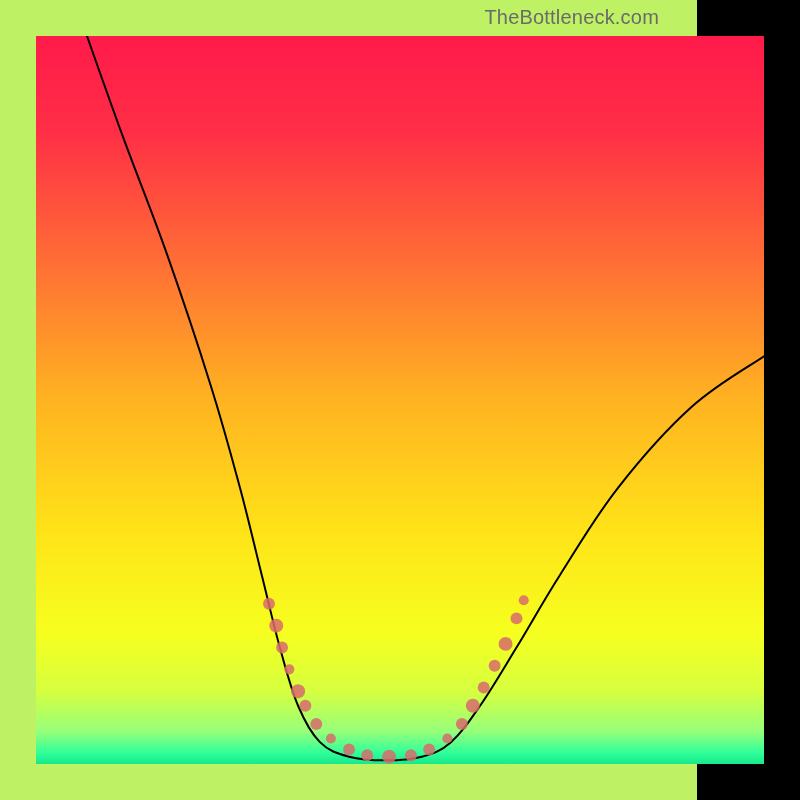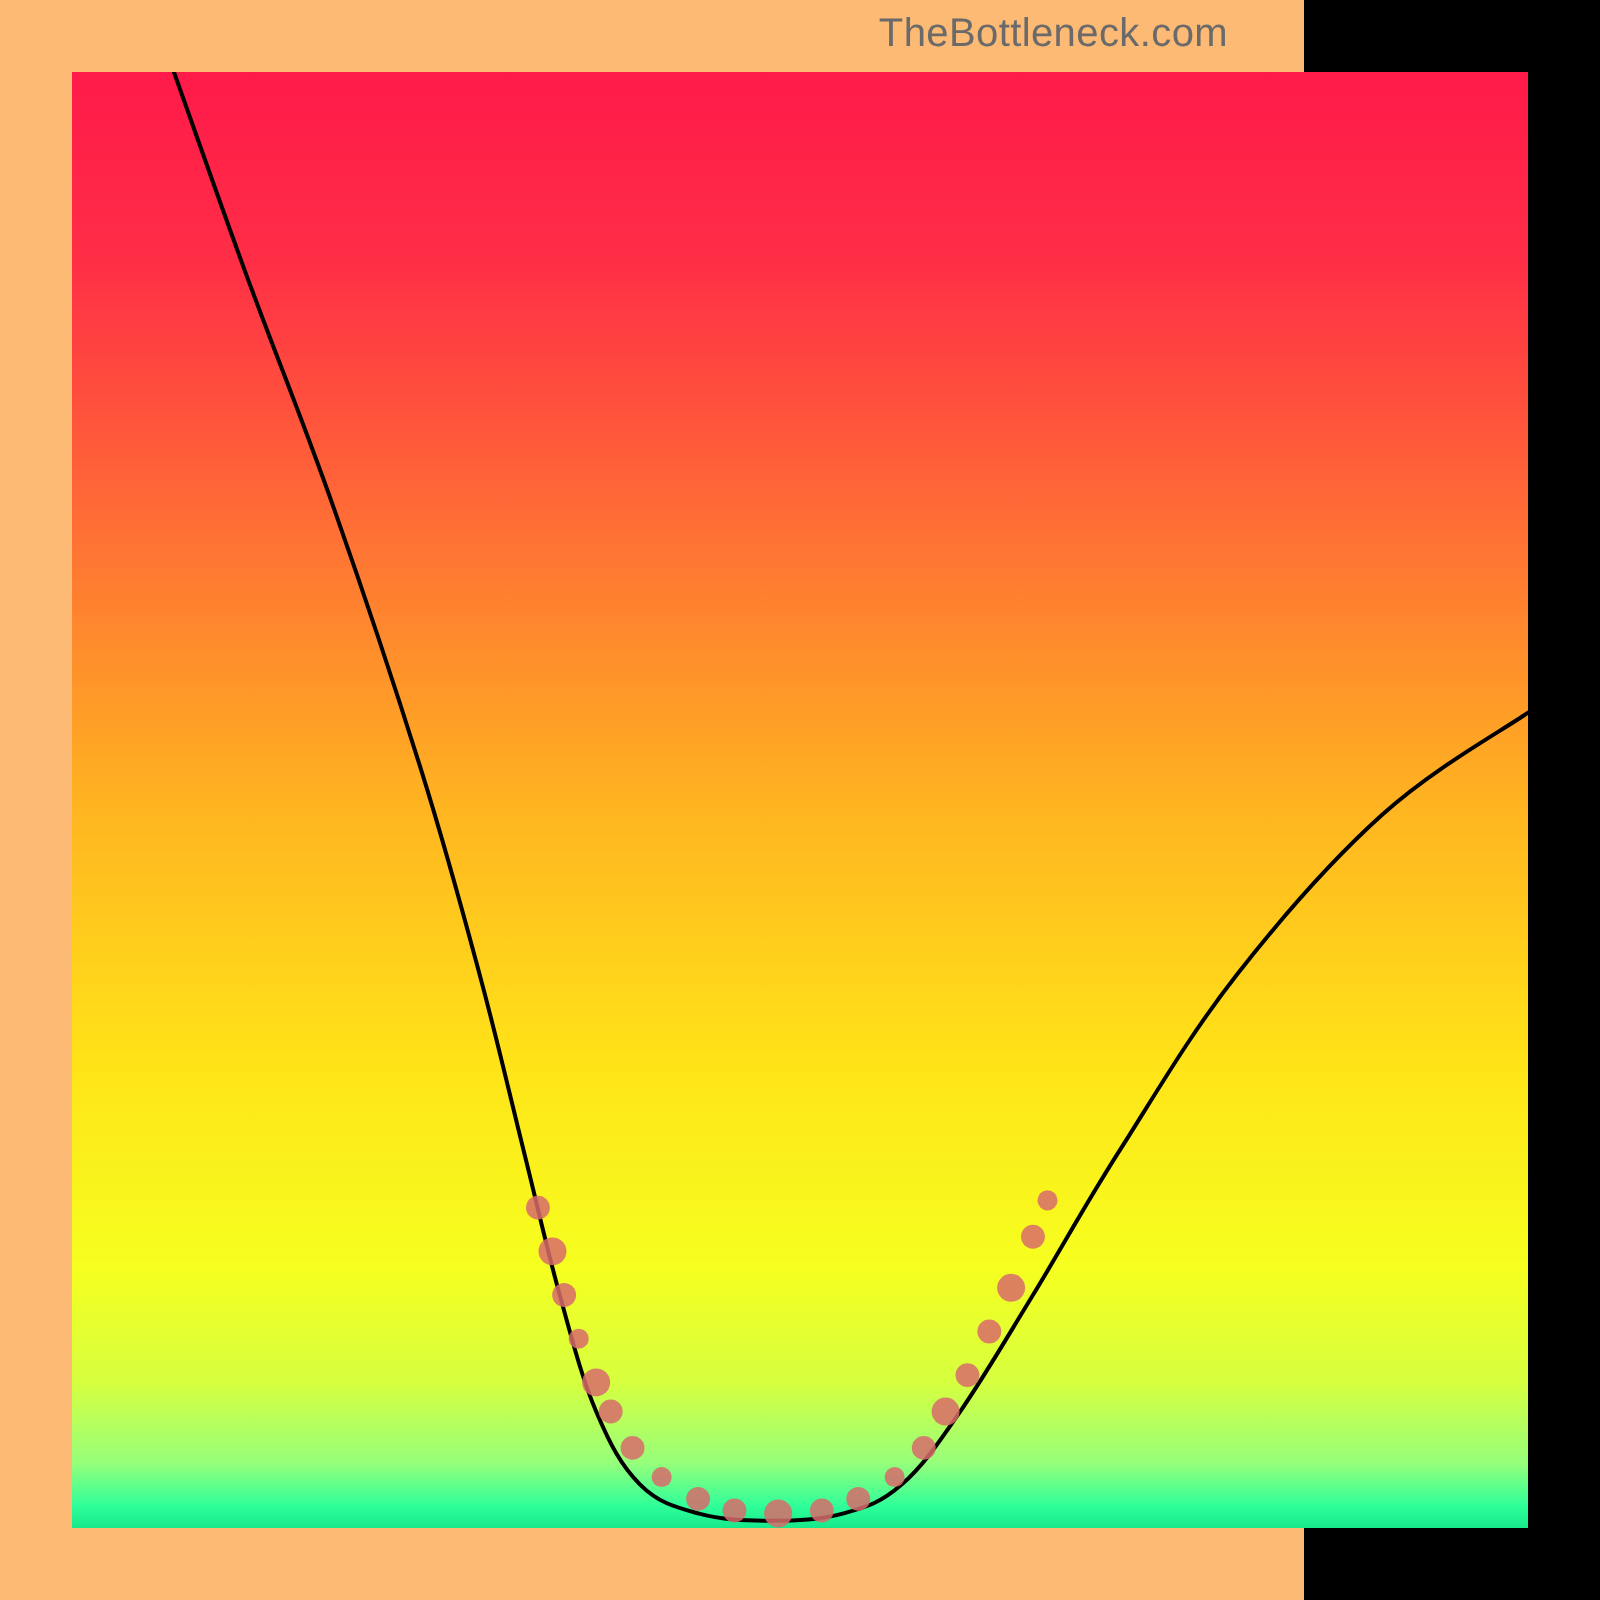--- a/index.html
+++ b/index.html
@@ -10,21 +10,22 @@
     background: #000;
     position: relative;
     font-family: Arial, sans-serif;
   }
   .frame {
     position: absolute;
     top: 0;
     left: 0;
     width: 652px;
     height: 800px;
-    background: #fdba74;
+    background: #bef264;
+    padding-left: 45px;
   }
   .plot-area {
     position: absolute;
     top: 36px;
     left: 36px;
     width: 728px;
     height: 728px;
     overflow: hidden;
   }
   .gradient {

